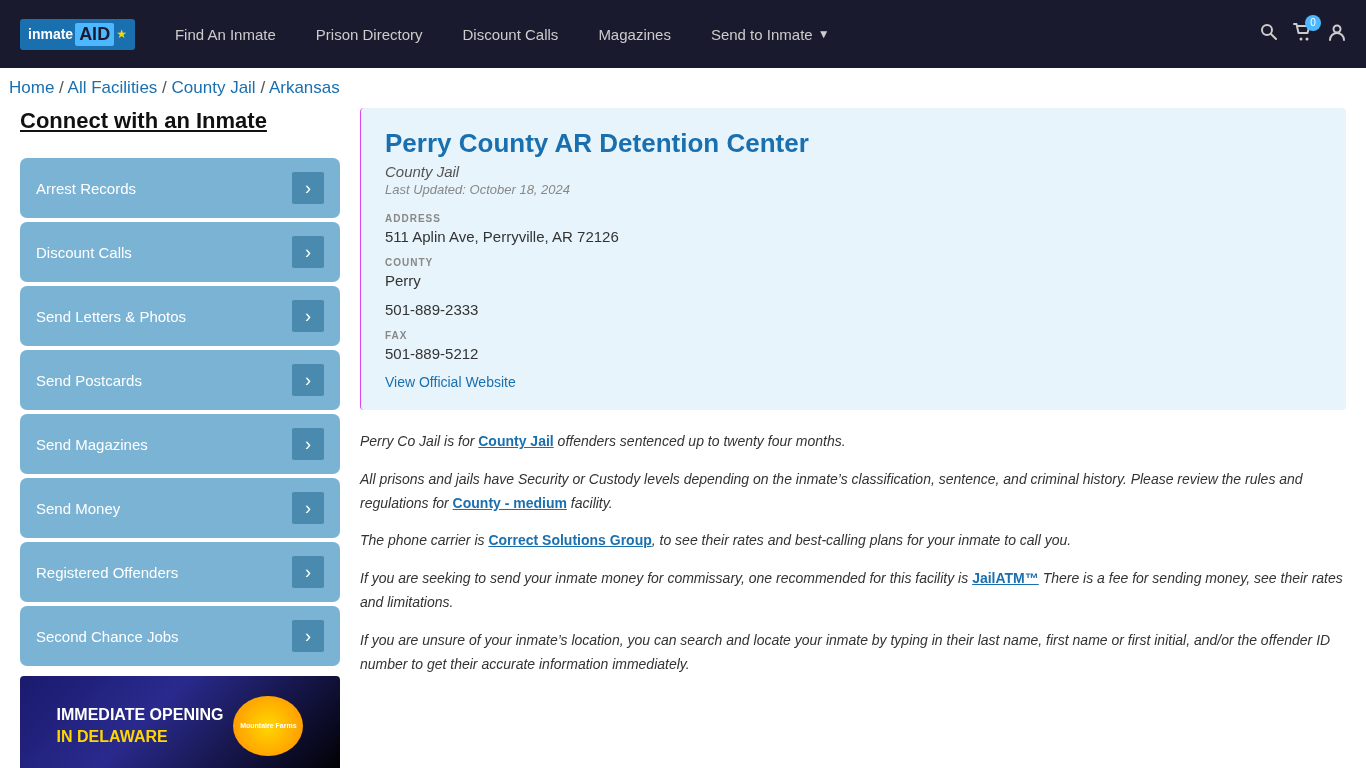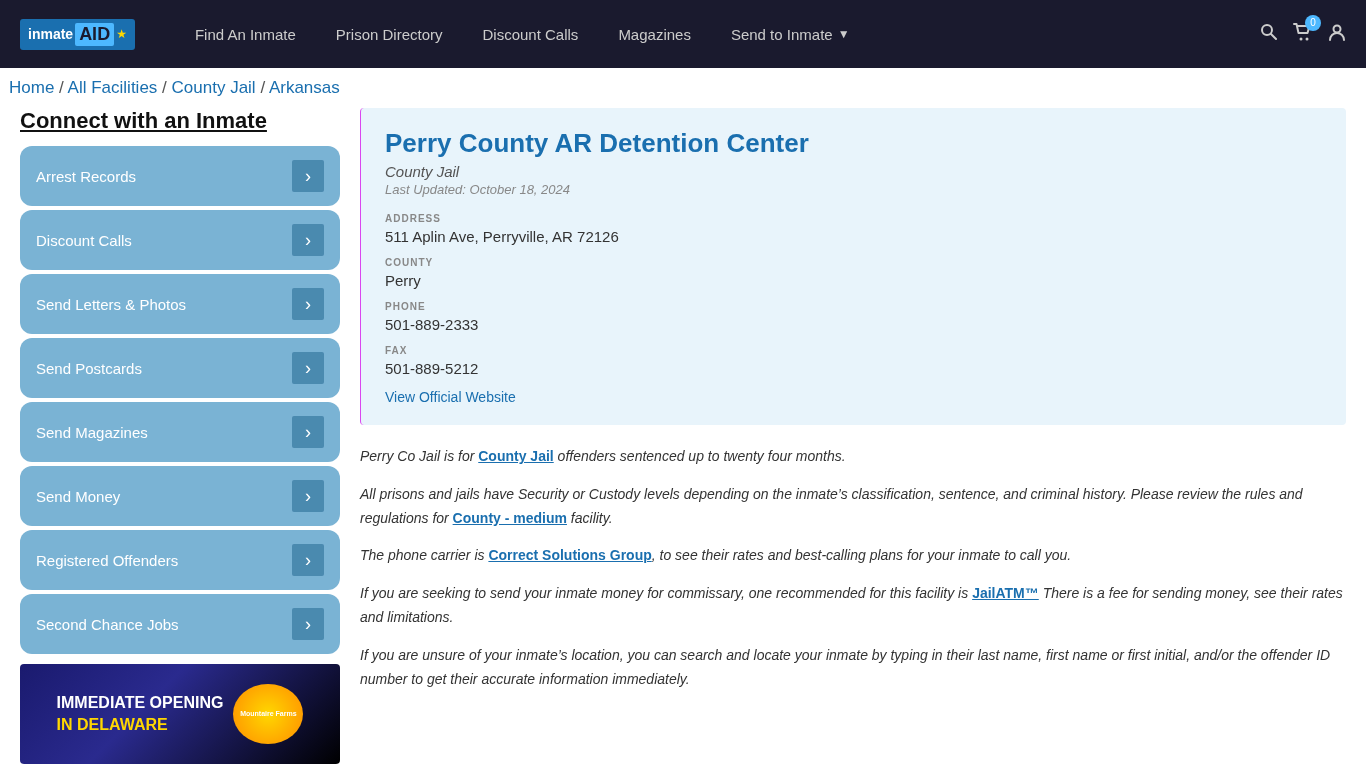--- a/index.html
+++ b/index.html
@@ -10,21 +10,21 @@
       background: #1a1a2e;
       padding: 0 20px;
       display: flex;
       align-items: center;
       height: 68px;
       position: relative;
     }
     .logo-area {
       display: flex;
       align-items: center;
-      margin-right: 40px;
+      margin-right: 20px;
     }
     nav { display: flex; align-items: center; flex: 1; }
     .nav-item {
       color: #ccc;
       text-decoration: none;
       padding: 0 20px;
       font-size: 15px;
       cursor: pointer;
       white-space: nowrap;
       height: 68px;
@@ -61,37 +61,37 @@
       gap: 20px;
       max-width: 1366px;
     }
 
     
     .sidebar { width: 320px; flex-shrink: 0; }
     .sidebar-title {
       font-size: 22px;
       font-weight: bold;
       text-decoration: underline;
-      margin-bottom: 12px;
+      margin-bottom: 24px;
       color: #111;
     }
     .sidebar-btn {
       display: flex;
       align-items: center;
       justify-content: space-between;
       background: #7ab3d4;
       color: #fff;
       padding: 14px 16px;
       margin-bottom: 4px;
       cursor: pointer;
       border: none;
       width: 100%;
       text-align: left;
       font-size: 15px;
-      border-radius: 12px;
+      border-radius: 7px;
     }
     .sidebar-btn .arrow {
       background: #4a8aaf;
       width: 32px; height: 32px;
       display: flex; align-items: center; justify-content: center;
       border-radius: 2px;
       font-size: 18px;
     }
 
     
@@ -306,21 +306,20 @@
       <div class="info-grid">
         <div>
           <div class="info-label">ADDRESS</div>
           <div class="info-value">511 Aplin Ave, Perryville, AR 72126</div>
         </div>
         <div>
           <div class="info-label">COUNTY</div>
           <div class="info-value">Perry</div>
         </div>
         <div>
-          <div class="info-label">PHONE</div>
           <div class="info-value">501-889-2333</div>
         </div>
         <div>
           <div class="info-label">FAX</div>
           <div class="info-value">501-889-5212</div>
         </div>
       </div>
       <a href="#" class="view-website">View Official Website</a>
     </div>
 

